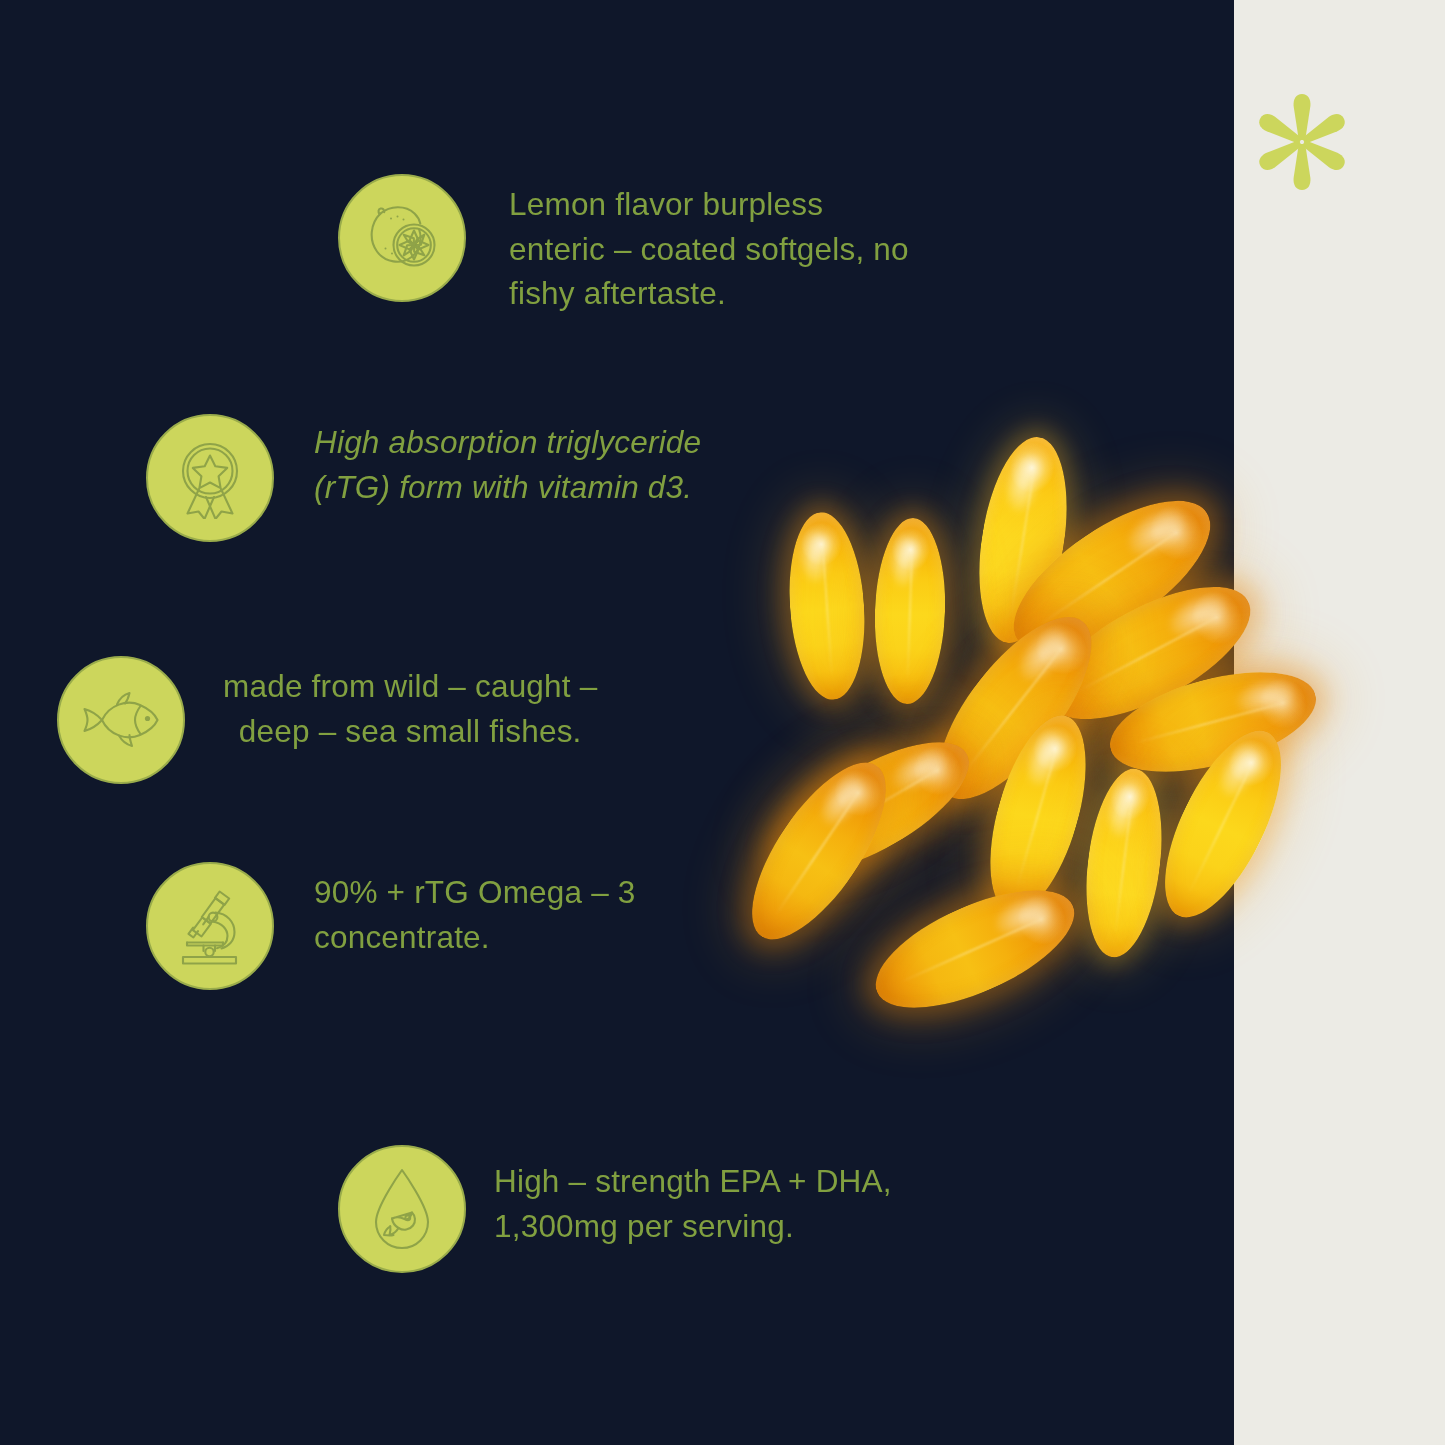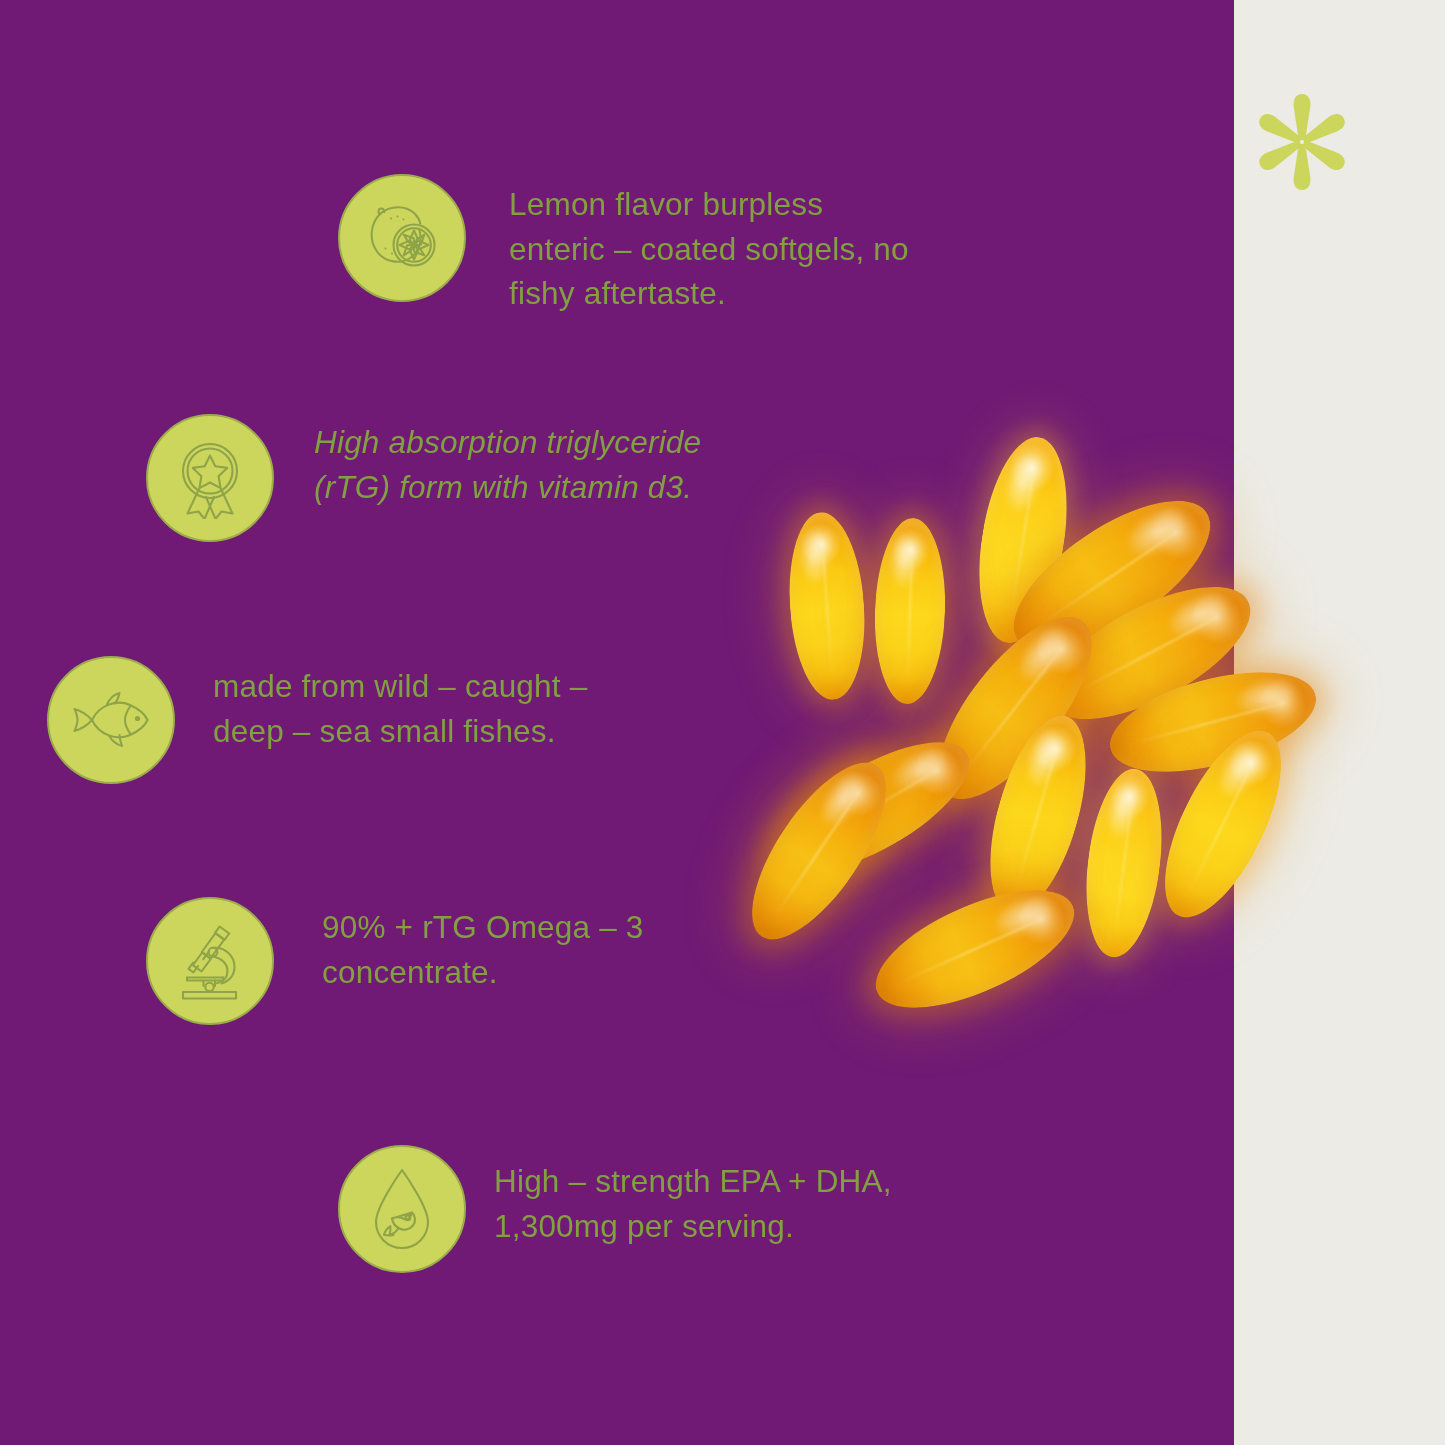--- a/index.html
+++ b/index.html
@@ -13,21 +13,21 @@
     font-family: "Liberation Sans", sans-serif;
     overflow: hidden;
     position: relative;
   }
 
   #stage {
     position: absolute;
     inset: 0;
     width: 1234px;
     height: 1445px;
-    background: #701a75;
+    background: #0f172a;
   }
 
   
   .asterisk {
     position: absolute;
     left: 1246px;
     top: 86px;
     width: 112px;
     height: 112px;
   }
@@ -63,24 +63,24 @@
     font-weight: 400;
   }
 
   
   .row-1 { left: 338px; top: 174px; }
   .row-1 .feature-text { margin-left: 43px; margin-top: 8px; }
 
   .row-2 { left: 146px; top: 414px; }
   .row-2 .feature-text { margin-left: 40px; margin-top: 6px; font-style: italic; }
 
-  .row-3 { left: 47px; top: 656px; }
+  .row-3 { left: 57px; top: 656px; text-align: center; }
   .row-3 .feature-text { margin-left: 38px; margin-top: 8px; }
 
-  .row-4 { left: 146px; top: 897px; gap: 8px; }
+  .row-4 { left: 146px; top: 862px; }
   .row-4 .feature-text { margin-left: 40px; margin-top: 8px; }
 
   .row-5 { left: 338px; top: 1145px; }
   .row-5 .feature-text { margin-left: 28px; margin-top: 14px; }
 
   
   #capsules {
     position: absolute;
     left: 770px;
     top: 430px;

